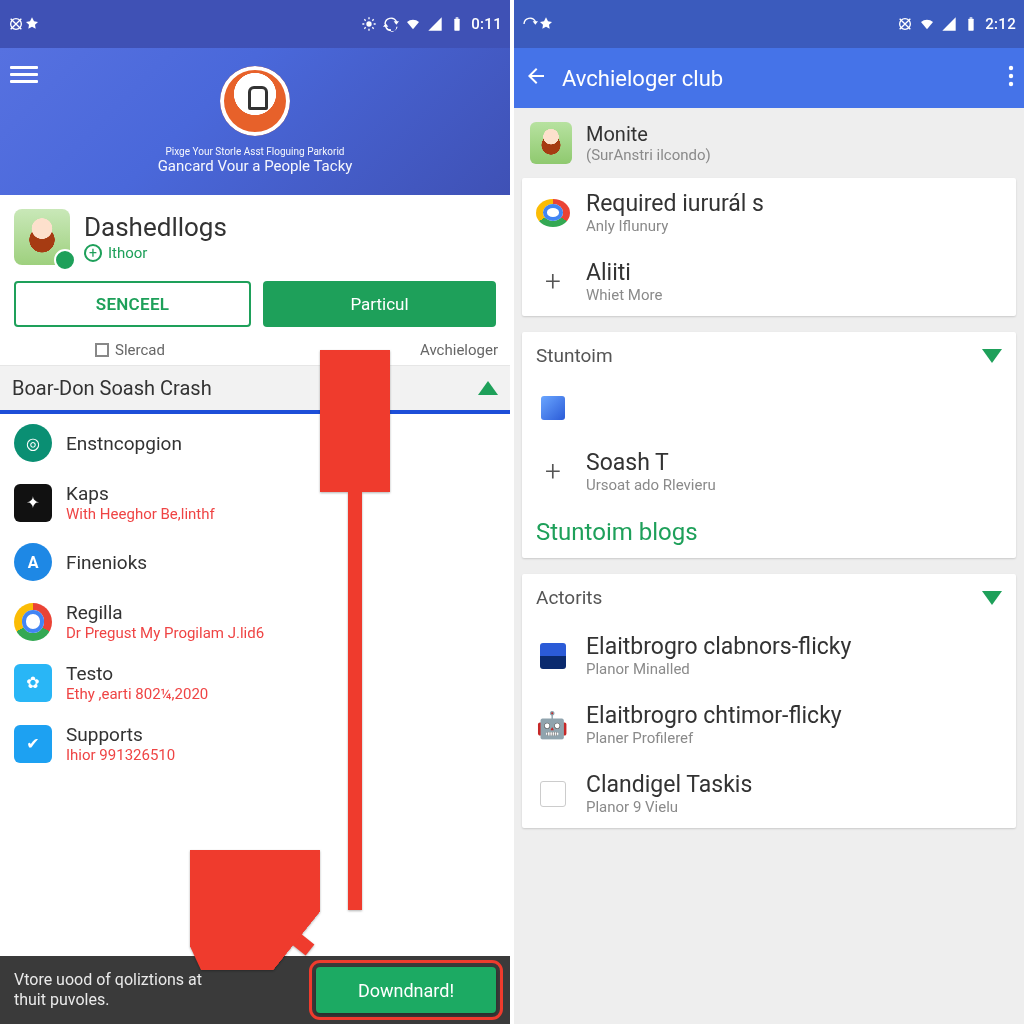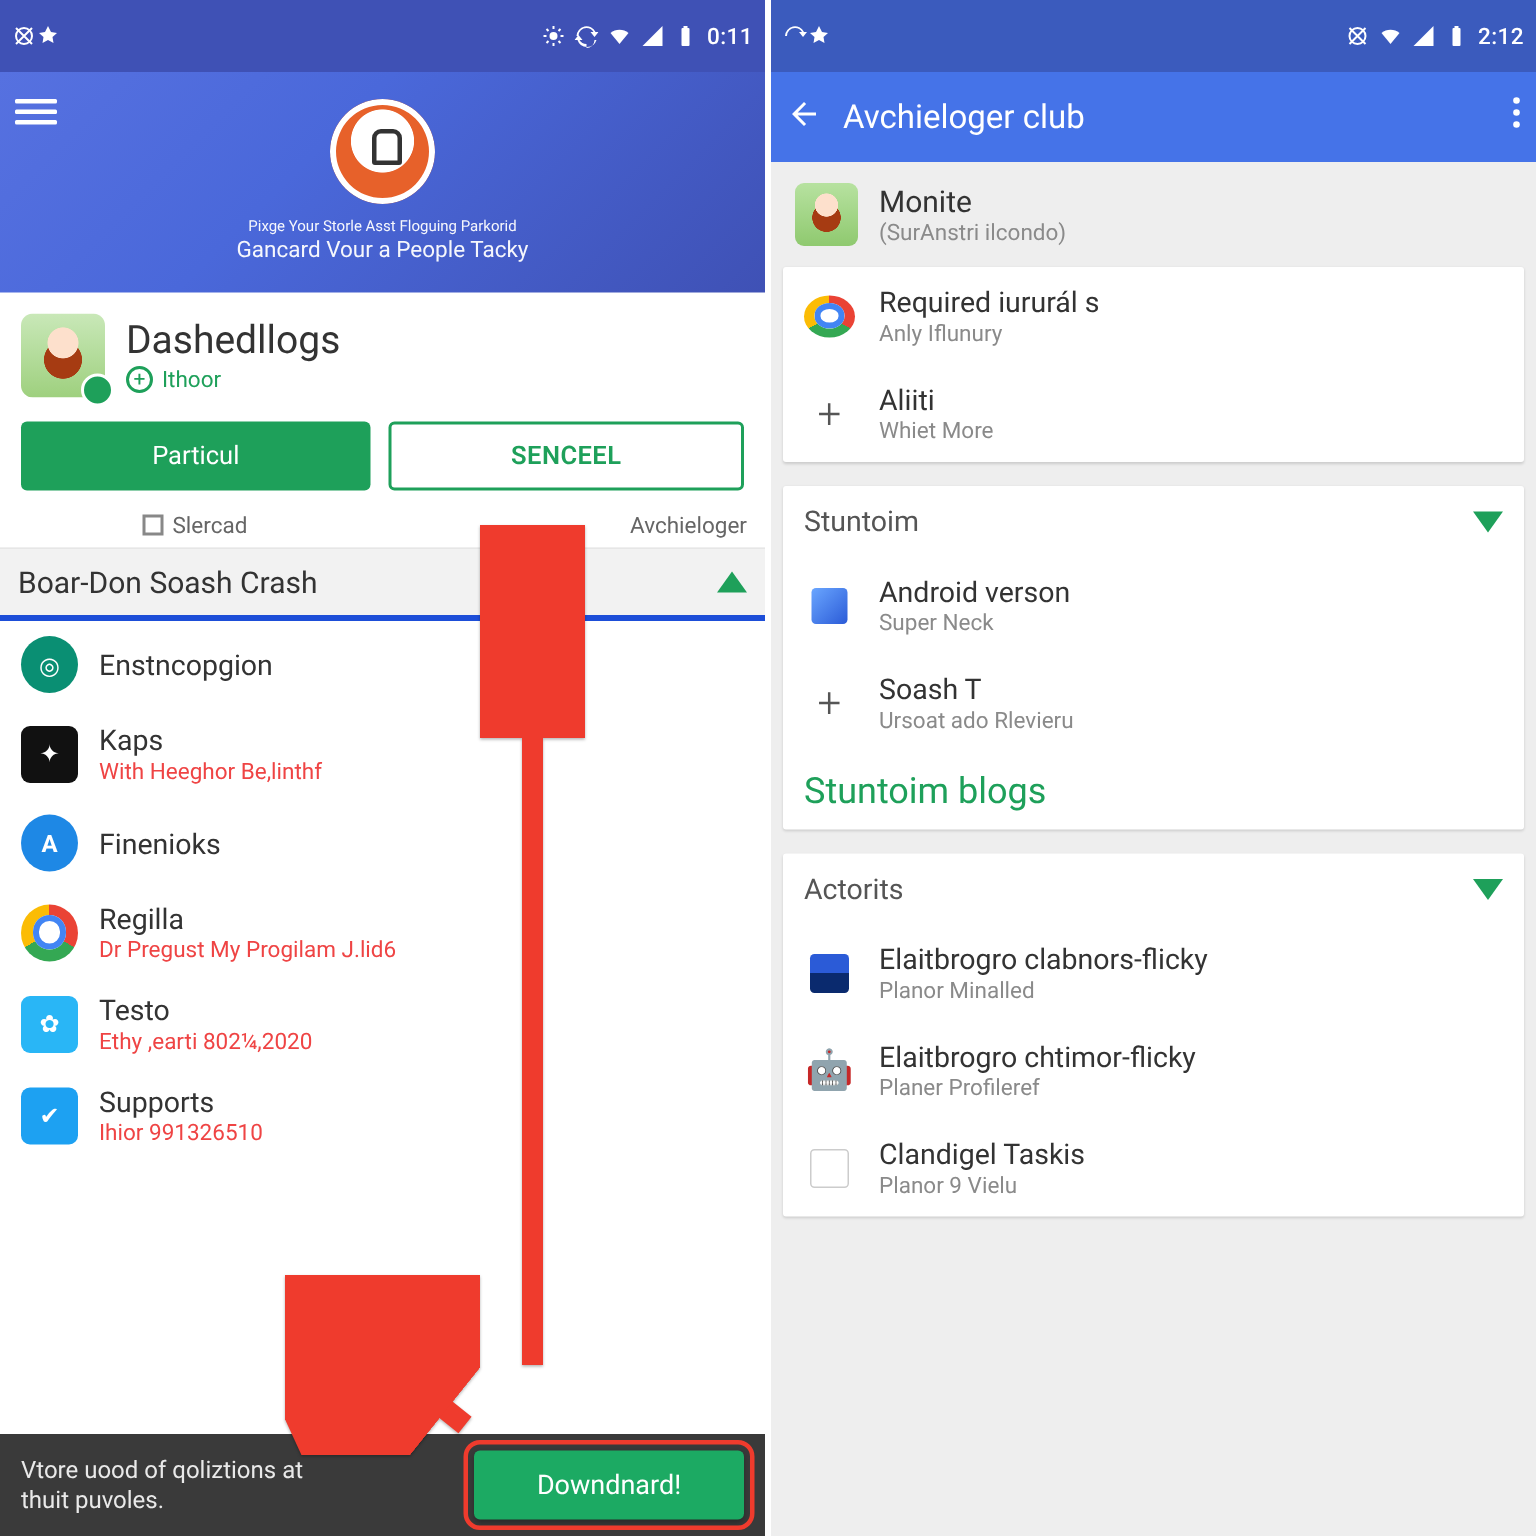--- a/index.html
+++ b/index.html
@@ -102,21 +102,21 @@
   .r-user{ display:flex; align-items:center; gap:14px; padding:14px 16px; }
   .r-user .av{width:42px;height:42px;border-radius:6px;background:radial-gradient(circle at 50% 35%,#fde0cc 0 22%,transparent 23%),radial-gradient(circle at 50% 55%,#a63b12 0 30%,transparent 31%),linear-gradient(#b7e2a0,#8fc96f);}
   .r-user .u-name{font-size:20px;color:#333;}
   .r-user .u-sub{font-size:15px;color:#8a8a8a;}
 
   .card{ background:#fff; margin:0 8px 16px; border-radius:2px; box-shadow:0 1px 2px rgba(0,0,0,.15);}
   .card-head{ padding:12px 14px; font-size:19px; color:#555; display:flex; align-items:center; justify-content:space-between;}
   .chev{width:0;height:0;border-left:10px solid transparent;border-right:10px solid transparent;border-top:14px solid #1ea05a;}
   .r-row{ display:flex; align-items:center; gap:16px; padding:12px 14px; }
   .r-row .ic{width:34px;height:34px;display:flex;align-items:center;justify-content:center;flex:0 0 34px;}
-  .r-row .t1{font-size:19px;color:#333;}
+  .r-row .t1{font-size:23px;color:#333;}
   .r-row .t2{font-size:15px;color:#8a8a8a;}
   .teal-link{ color:#1ea05a; font-size:24px; padding:12px 14px;}
   .plus-ic{font-size:28px;color:#555;font-weight:300;}
 
   
   .arrow{position:absolute;pointer-events:none;}
   .arrow svg{filter:drop-shadow(0 1px 1px rgba(0,0,0,.3));}
 
   
   .ic-circle{border-radius:50%;}
@@ -177,22 +177,22 @@
     <div>
       <div class="app-name">Dashedllogs</div>
       <div class="app-sub">
         <span class="plus-chip">+</span>
         <span>Ithoor</span>
       </div>
     </div>
   </div>
 
   <div class="btn-row">
+    <div class="btn btn-outline">SENCEEL</div>
     <div class="btn btn-solid">Particul</div>
-    <div class="btn btn-outline">SENCEEL</div>
   </div>
 
   <div class="tabrow">
     <div class="tab-slercad">
         <span class="sq"></span>
         <span>Slercad</span>
       </div>
     <div class="tab-deep">Avchieloger</div>
   </div>
 
@@ -345,24 +345,20 @@
 
     <div class="card">
       <div class="card-head">
         <span>Stuntoim</span>
         <span class="chev"></span>
       </div>
       <div class="r-row">
         <div class="ic">
             <div style="width:24px;height:24px;background:linear-gradient(135deg,#6aa6ff,#2b5bd7);border-radius:3px"></div>
           </div>
-        <div>
-            <div class="t1">Android verson</div>
-            <div class="t2">Super Neck</div>
-          </div>
       </div>
       <div class="r-row">
         <div class="ic plus-ic">+</div>
         <div>
             <div class="t1">Soash T</div>
             <div class="t2">Ursoat ado Rlevieru</div>
           </div>
       </div>
       <div class="teal-link">Stuntoim blogs</div>
     </div>

